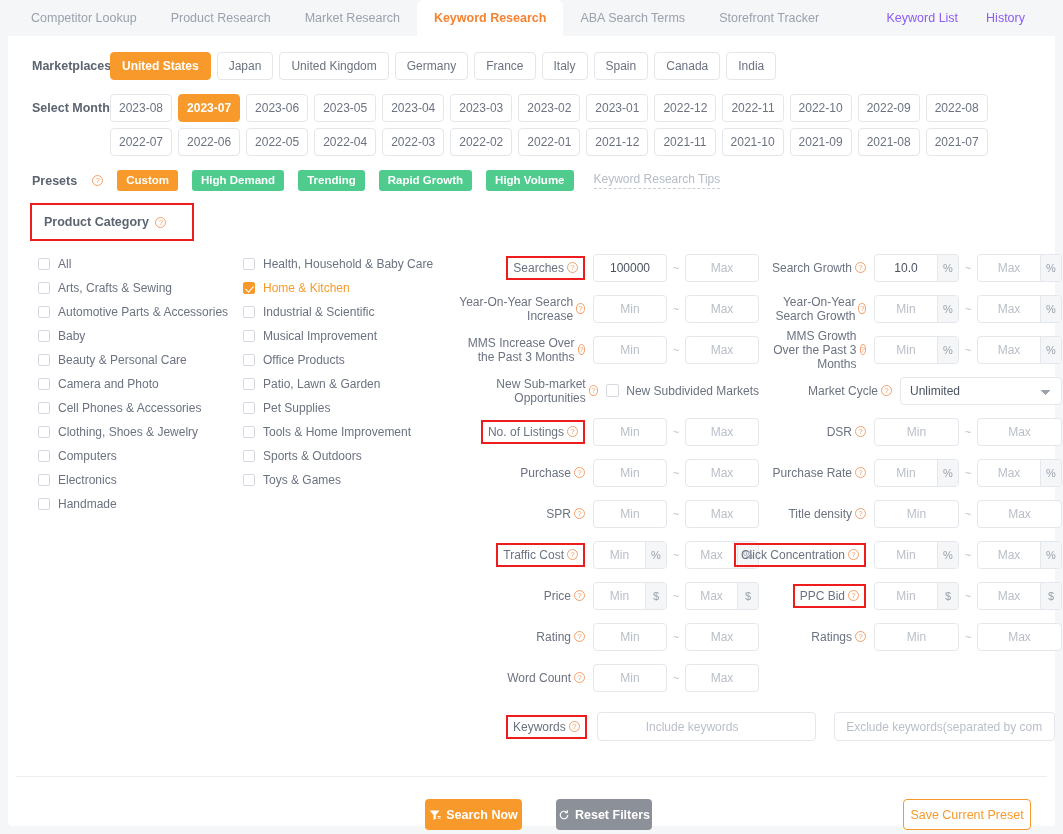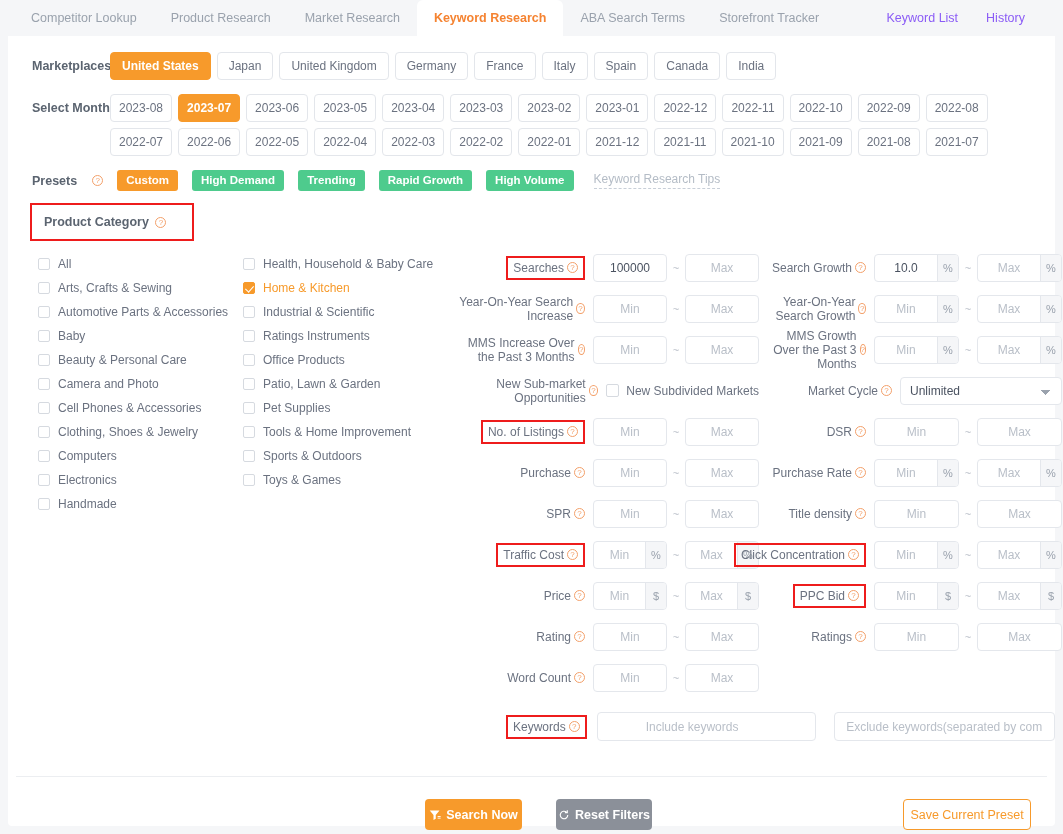--- a/index.html
+++ b/index.html
@@ -486,21 +486,21 @@
           <div class="cat-item">
               <span class="cbox checked"></span>
               <span class="cat-label on">Home &amp; Kitchen</span>
             </div>
           <div class="cat-item">
               <span class="cbox"></span>
               <span class="cat-label">Industrial &amp; Scientific</span>
             </div>
           <div class="cat-item">
               <span class="cbox"></span>
-              <span class="cat-label">Ratings Instruments</span>
+              <span class="cat-label">Musical Improvement</span>
             </div>
           <div class="cat-item">
               <span class="cbox"></span>
               <span class="cat-label">Office Products</span>
             </div>
           <div class="cat-item">
               <span class="cbox"></span>
               <span class="cat-label">Patio, Lawn &amp; Garden</span>
             </div>
           <div class="cat-item">

